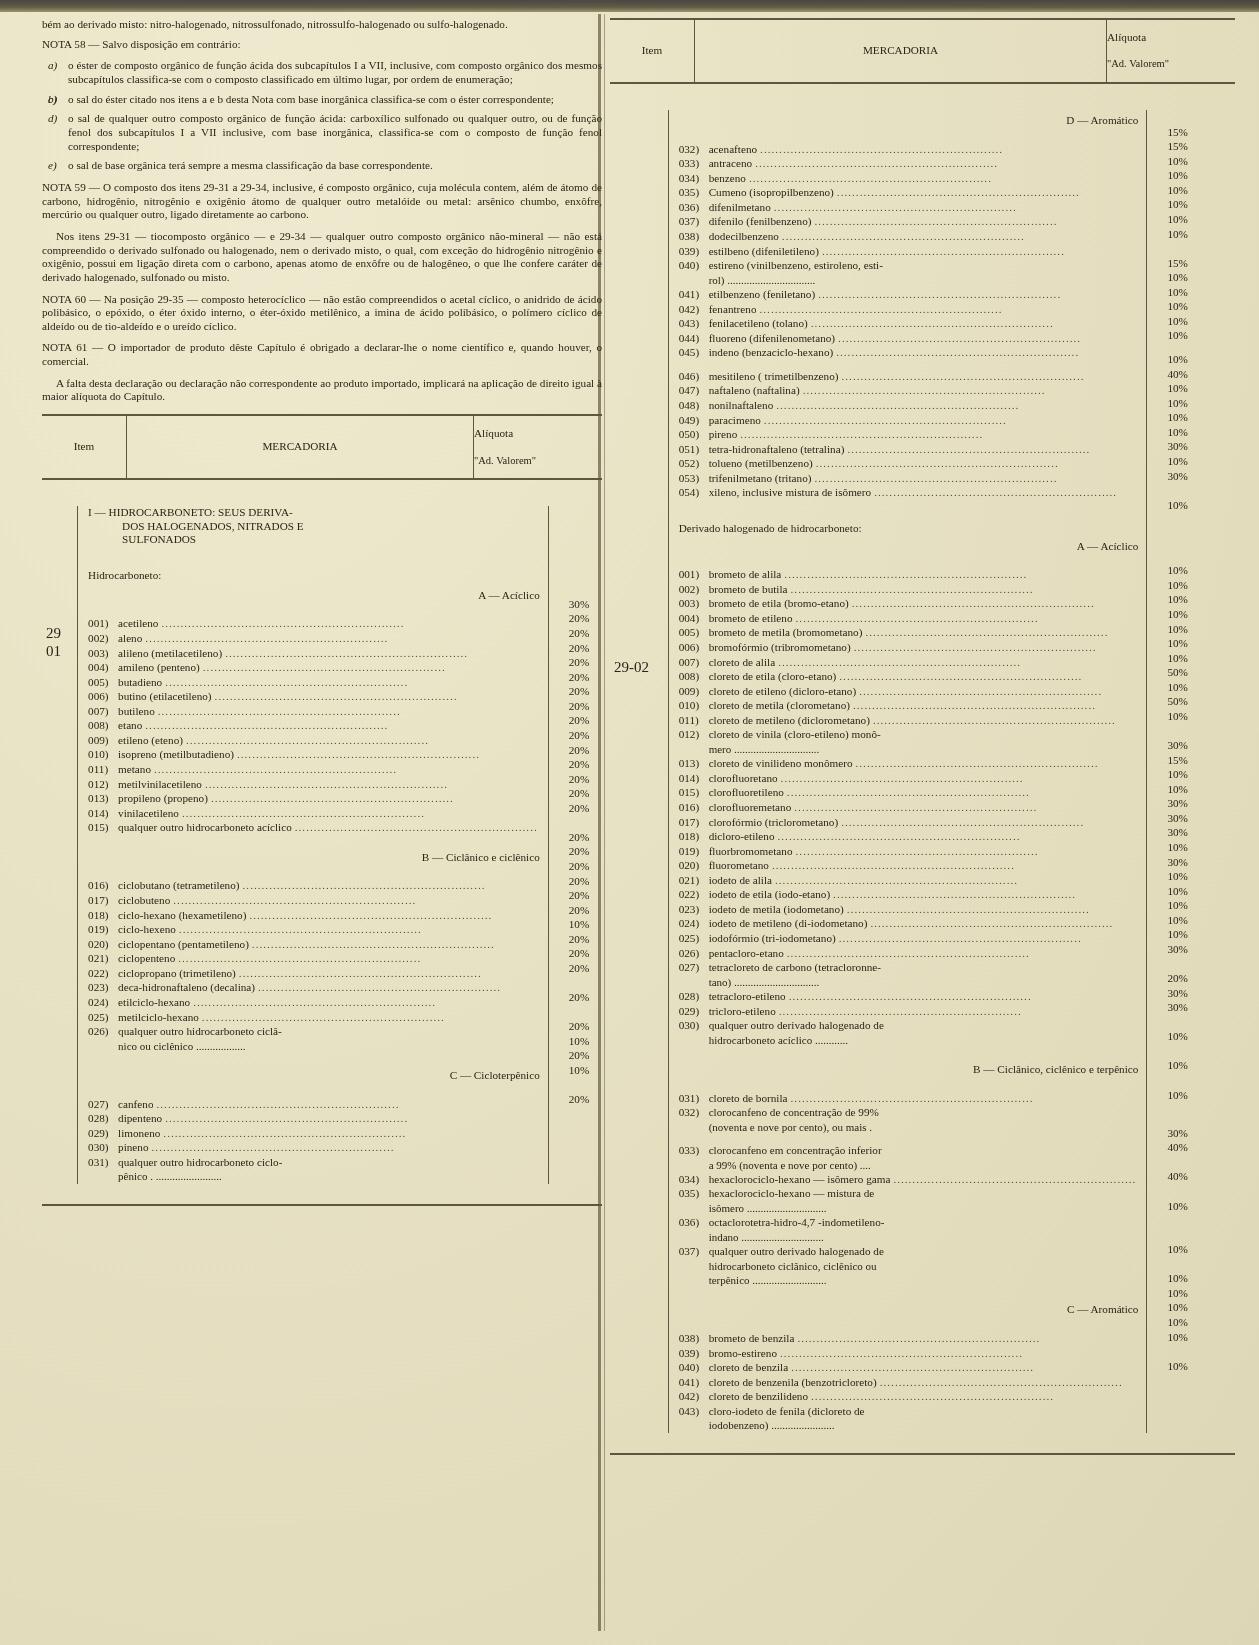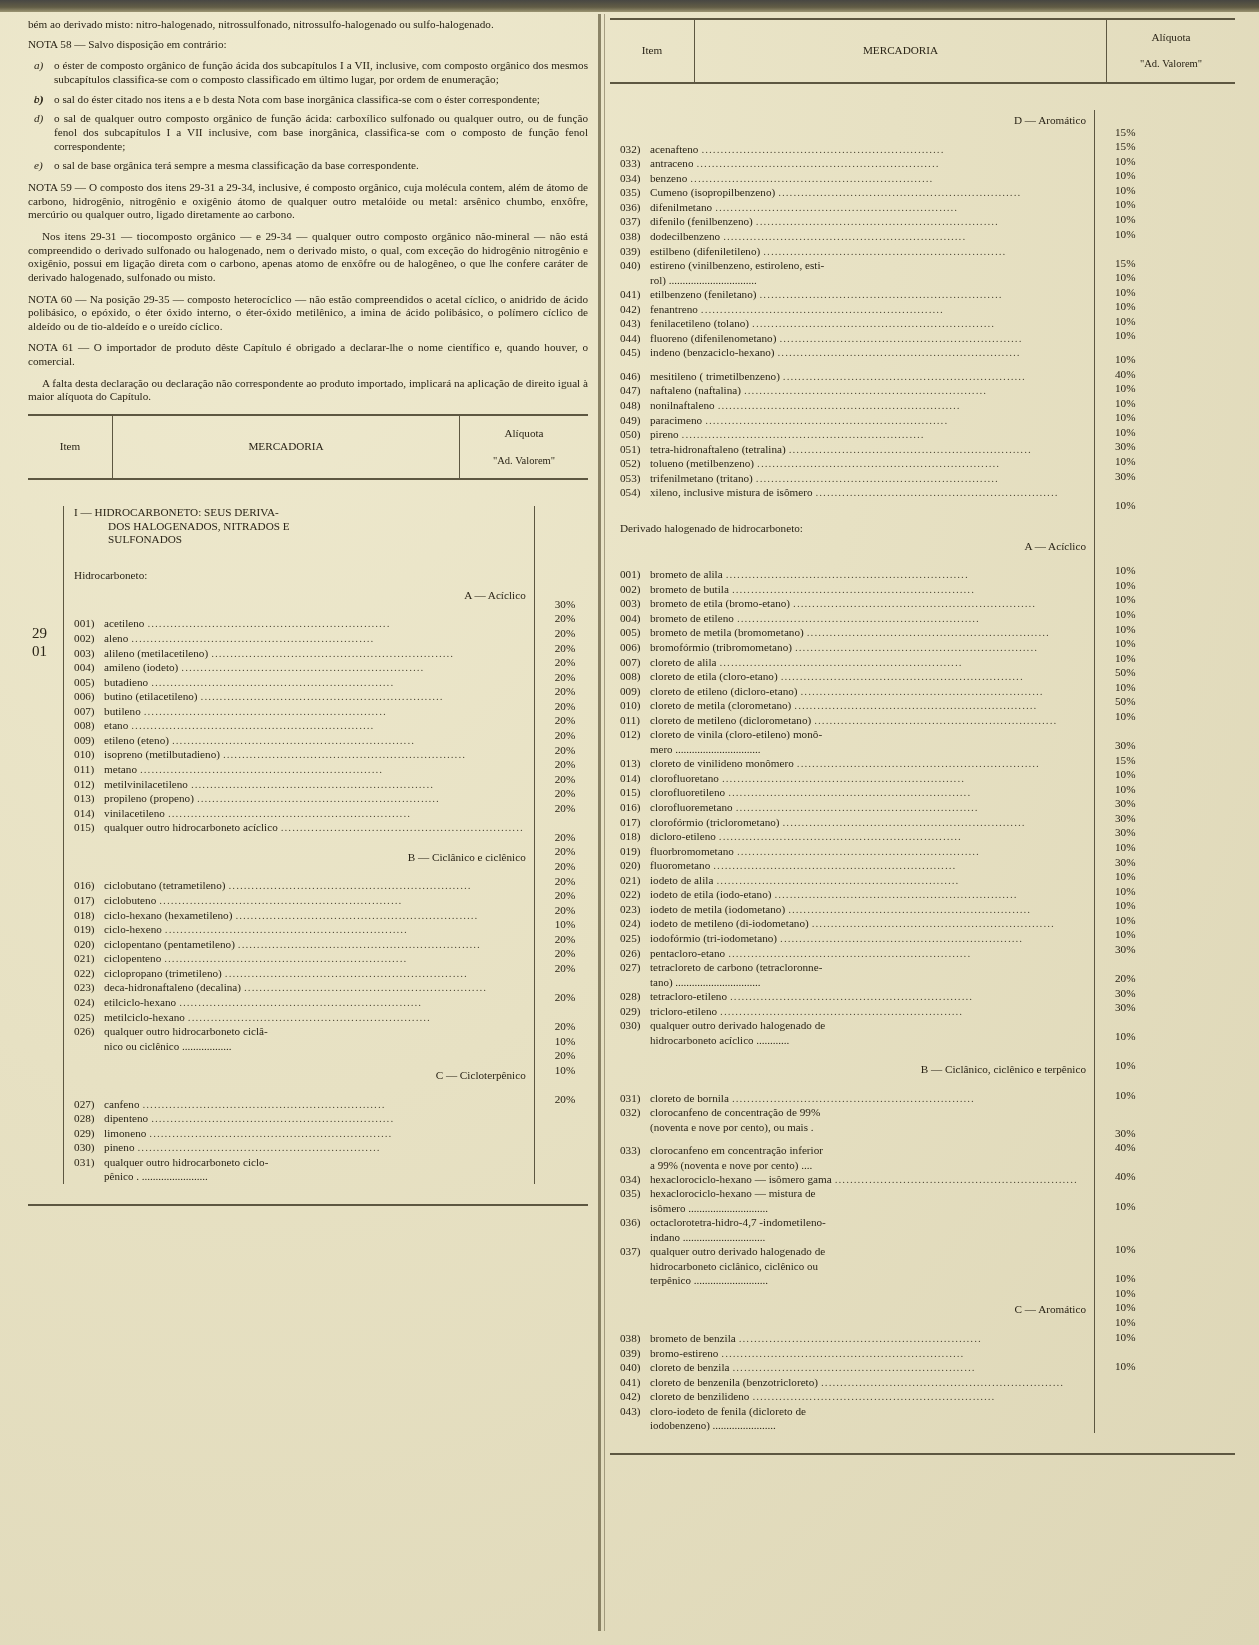--- a/index.html
+++ b/index.html
@@ -18,21 +18,21 @@
   }
   .topbar{
     position:absolute;top:0;left:0;right:0;height:12px;
     background:linear-gradient(180deg,#2b2b2b 0%,#4a452f 60%,#8d8663 100%);
     opacity:.85;
   }
   .col{
     position:absolute;top:18px;
     font-size:11.2px;line-height:1.22;
   }
-  .colL{left:28px;width:560px;}
+  .colL{left:42px;width:560px;}
   .colR{left:610px;width:625px;}
 
   .divider{
     position:absolute;left:598px;top:14px;bottom:14px;width:3px;
     background:#6b6347;opacity:.75;
   }
   .divider2{
     position:absolute;left:604px;top:14px;bottom:14px;width:1px;
     background:#6b6347;opacity:.55;
   }
@@ -55,21 +55,21 @@
   }
   .thead{
     display:flex;align-items:stretch;
     border-bottom:2px solid #5d5741;
     min-height:62px;
   }
   .th-item{width:84px;display:flex;align-items:center;justify-content:center;
     border-right:1px solid #5d5741;}
   .th-merc{flex:1;display:flex;align-items:center;justify-content:center;
     border-right:1px solid #5d5741;}
-  .th-ali{width:128px;display:flex;flex-direction:column;align-items:center;justify-content:center;}
+  .th-ali{width:128px;display:flex;flex-direction:column;justify-content:center;}
   .th-ali .a1{margin-bottom:14px;}
   .th-ali .a2{font-size:10.5px;}
 
   .trow{display:flex;align-items:stretch;}
   .c-item{width:84px;border-right:1px solid #5d5741;padding:0 4px;
     font-size:15px;}
   .c-merc{flex:1;border-right:1px solid #5d5741;padding:0 8px 0 10px;}
   .c-ali{width:128px;padding:0 6px;}
 
   .body-pad{padding-top:26px;padding-bottom:20px;}
@@ -170,21 +170,21 @@
             <div>
               <div class="itemline">
                 <span class="num">003)</span>
                 <span class="nm">alileno (metilacetileno)</span>
                 <span class="dots">................................................................</span>
               </div>
             </div>
             <div>
               <div class="itemline">
                 <span class="num">004)</span>
-                <span class="nm">amileno (iodeto)</span>
+                <span class="nm">amileno (penteno)</span>
                 <span class="dots">................................................................</span>
               </div>
             </div>
             <div>
               <div class="itemline">
                 <span class="num">005)</span>
                 <span class="nm">butadieno</span>
                 <span class="dots">................................................................</span>
               </div>
             </div>
@@ -486,20 +486,24 @@
     <div class="tbl" style="margin-top:0;">
       <div class="thead">
         <div class="th-item">Item</div>
         <div class="th-merc">MERCADORIA</div>
         <div class="th-ali">
           <span class="a1">Alíquota</span>
           <span class="a2">"Ad. Valorem"</span>
         </div>
       </div>
       <div class="trow body-pad">
+        <div class="c-item" id="rightcodes">
+            <div style="height: 548px;"></div>
+            <div>29-02</div>
+          </div>
         <div class="c-merc" id="rightmerc">
             <div class="grp first">D — Aromático</div>
             <div>
               <div class="itemline">
                 <span class="num">032)</span>
                 <span class="nm">acenafteno</span>
                 <span class="dots">................................................................</span>
               </div>
             </div>
             <div>

